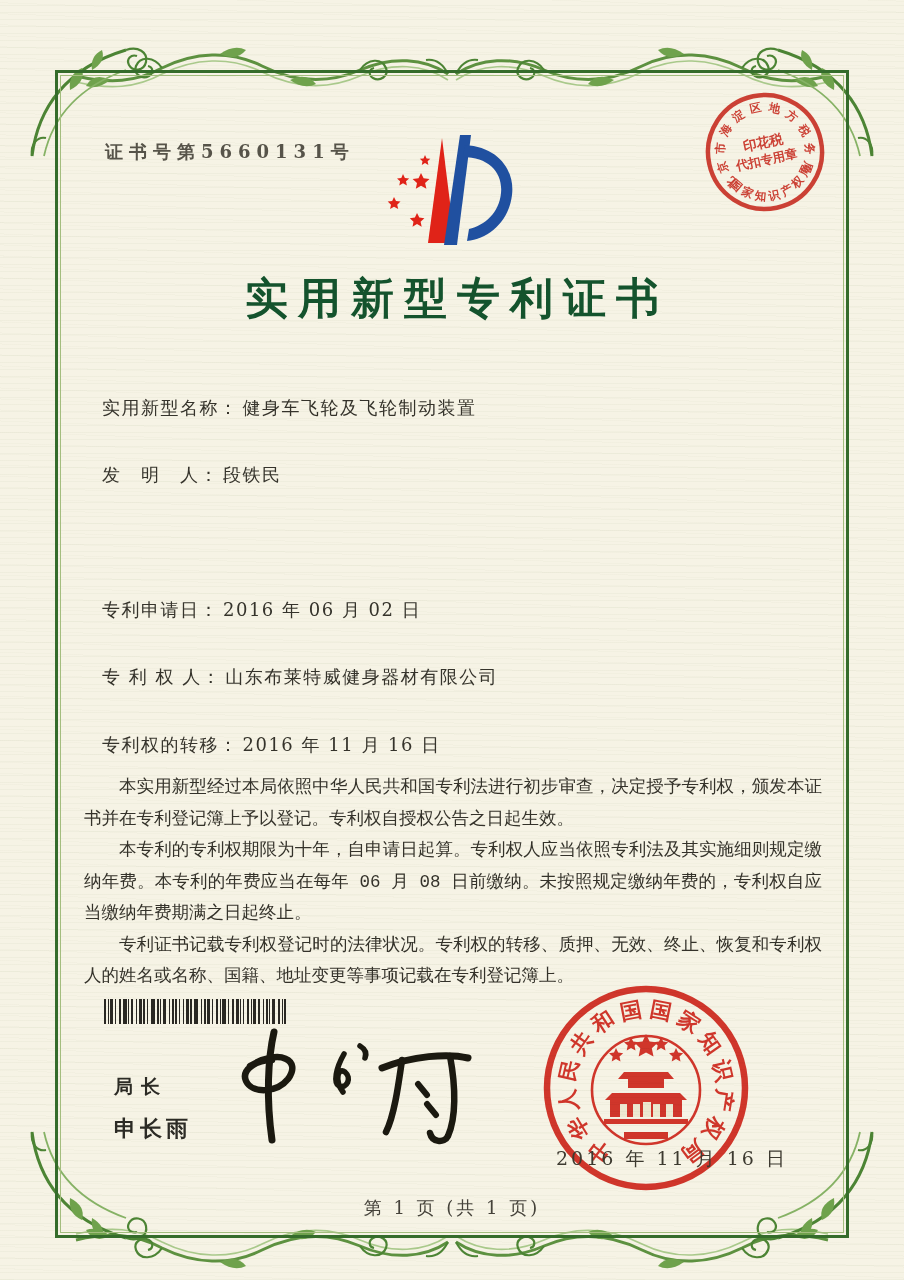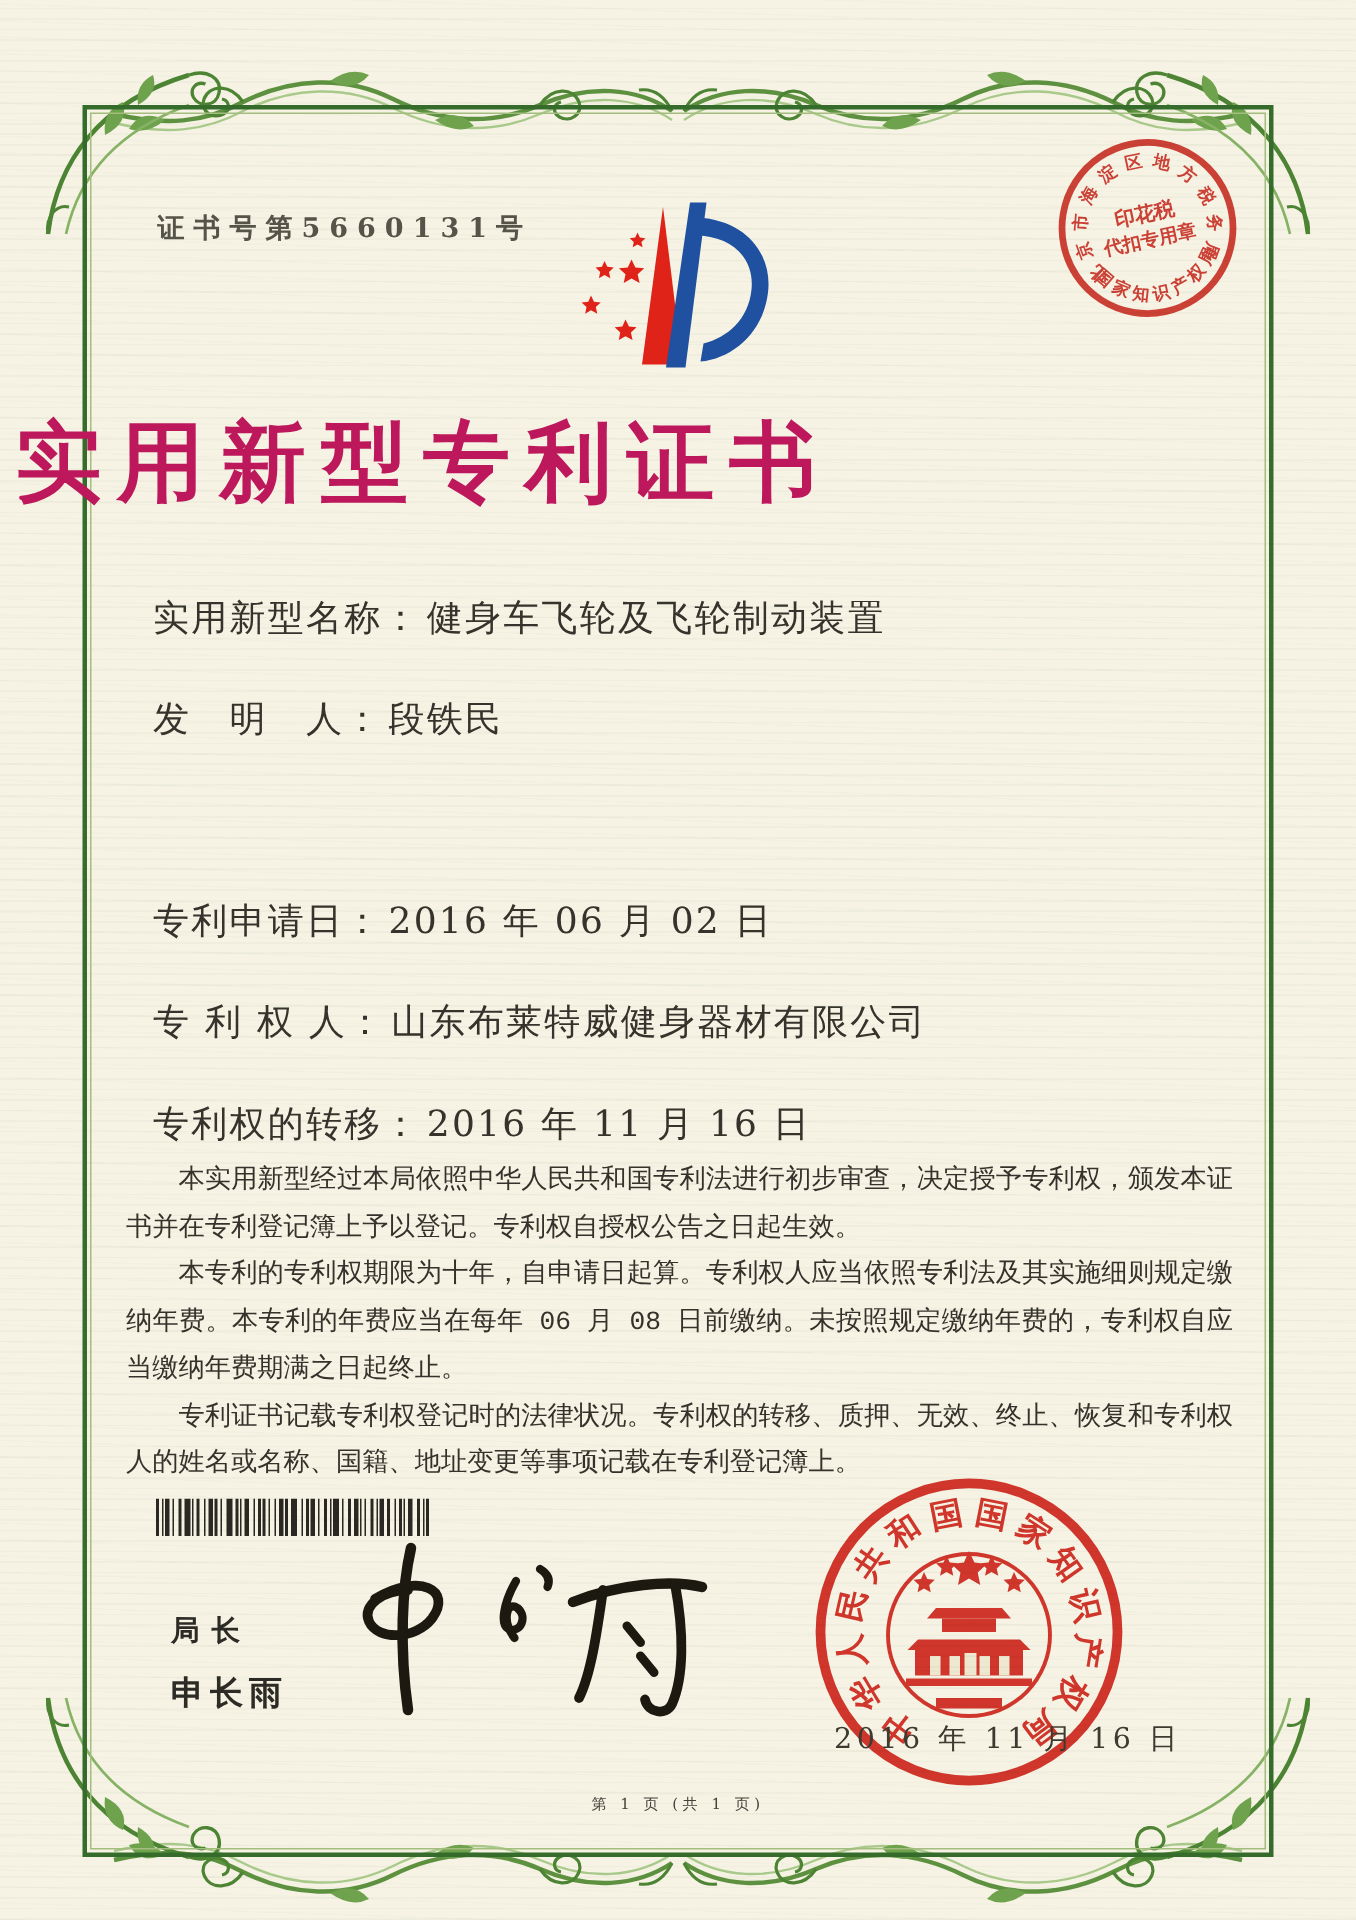--- a/index.html
+++ b/index.html
@@ -32,25 +32,25 @@
   .corner-bl{left:22px;top:1126px;transform:scaleY(-1);}
   .corner-br{left:752px;top:1126px;transform:scale(-1,-1);}
 
   .cert-number{
     position:absolute;left:84px;top:140px;
     font-size:18px;letter-spacing:6px;color:#565349;font-weight:600;margin-left:21px;
   }
   .logo{position:absolute;left:381px;top:133px;}
   .doc-title{
     position:absolute;left:0;top:270px;width:100%;
-    font-size:58px;font-weight:700;color:#be185d;
+    text-align:center;font-size:43px;font-weight:700;color:#14532d;
     letter-spacing:10px;text-indent:10px;
   }
   .field-row{
-    position:absolute;left:102px;font-size:24px;color:#35332b;
+    position:absolute;left:102px;font-size:18px;color:#35332b;
     letter-spacing:1.5px;white-space:nowrap;
   }
   .field-row .val{margin-left:4px;}
   .f0{top:396px}.f1{top:463px}.f2{top:530px}.f3{top:598px}.f4{top:665px}.f5{top:733px}
 
   .paragraphs{
     position:absolute;left:84px;top:772px;width:738px;
     font-size:17.5px;line-height:31.5px;color:#34322a;
     text-align:justify;
     font-family:Liberation Mono, monospace;
@@ -66,21 +66,21 @@
   .seal{position:absolute;left:540px;top:982px;mix-blend-mode:multiply;}
   .seal-date{
     position:absolute;left:556px;top:1146px;font-size:19px;color:#3d3a30;
     letter-spacing:3px;white-space:nowrap;
   }
   .tax-stamp{position:absolute;left:701px;top:88px;transform:rotate(-12deg);mix-blend-mode:multiply;}
   .stamp-center{font-family:"DejaVu Serif","Liberation Serif",serif;font-weight:700;}
 
   .footer-page{
     position:absolute;left:0;top:1196px;width:100%;text-align:center;
-    font-size:10px;color:#45423a;letter-spacing:3px;
+    font-size:18px;color:#45423a;letter-spacing:3px;
   }
 </style>
 </head>
 <body>
 
 <div class="page">
 
   <svg class="ornament band-top" width="764" height="58" viewBox="0 0 764 58">
     <defs>
       <g id="half-band">

